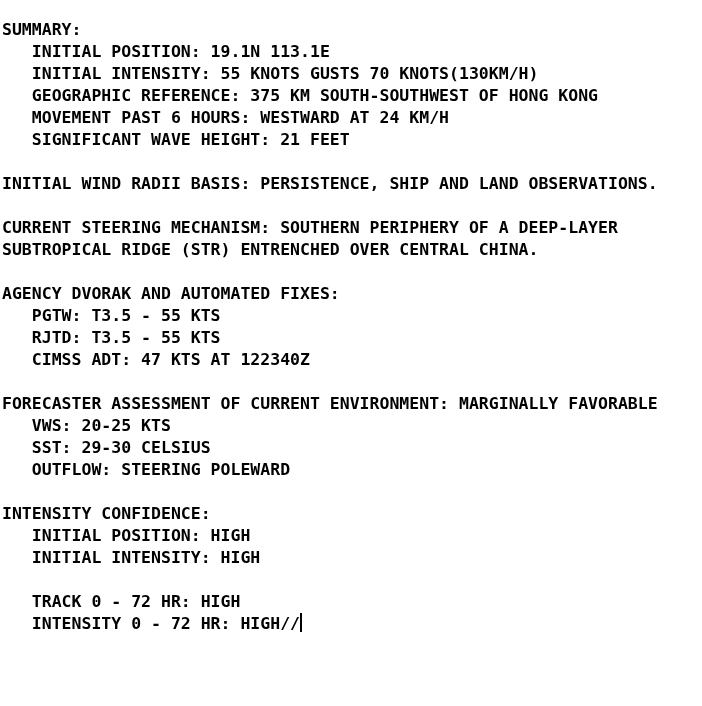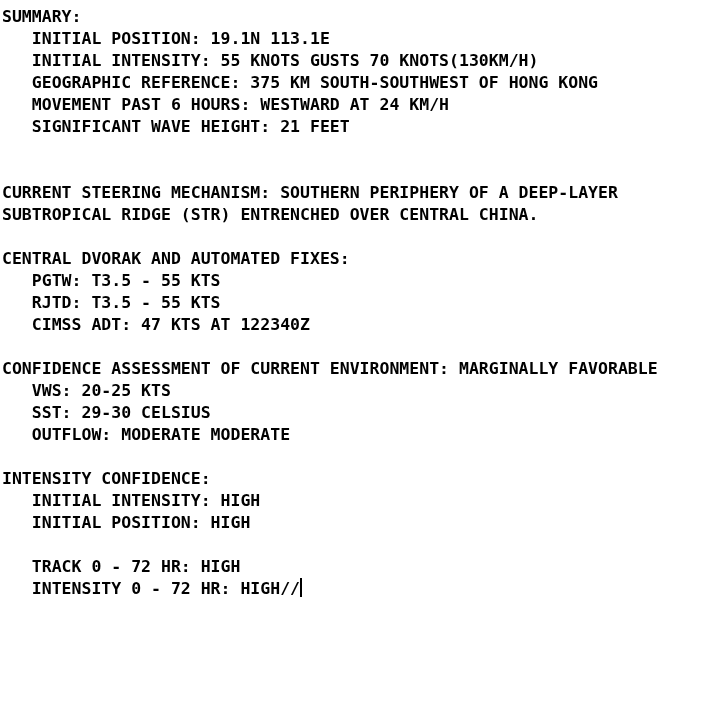--- a/index.html
+++ b/index.html
@@ -5,21 +5,21 @@
   * { margin: 0; padding: 0; box-sizing: border-box; }
   html, body {
     width: 702px;
     height: 706px;
     background: #ffffff;
     overflow: hidden;
   }
   .doc {
     width: 702px;
     height: 706px;
-    padding: 6px 0 0 2px;
+    padding: 19px 0 0 2px;
     font-family: "DejaVu Sans Mono", "Liberation Mono", monospace;
     font-weight: 700;
     font-size: 16.5px;
     color: #000000;
     cursor: text;
   }
   .line {
     height: 22px;
     line-height: 22px;
     white-space: pre;
@@ -37,33 +37,34 @@
 <body>
 
 <div class="doc">
   <div class="line">SUMMARY:</div>
   <div class="line">   INITIAL POSITION: 19.1N 113.1E</div>
   <div class="line">   INITIAL INTENSITY: 55 KNOTS GUSTS 70 KNOTS(130KM/H)</div>
   <div class="line">   GEOGRAPHIC REFERENCE: 375 KM SOUTH-SOUTHWEST OF HONG KONG</div>
   <div class="line">   MOVEMENT PAST 6 HOURS: WESTWARD AT 24 KM/H</div>
   <div class="line">   SIGNIFICANT WAVE HEIGHT: 21 FEET</div>
   <div class="line"></div>
+  <div class="line">INITIAL WIND RADII BASIS: PERSISTENCE, SHIP AND LAND OBSERVATIONS.</div>
   <div class="line"></div>
   <div class="line">CURRENT STEERING MECHANISM: SOUTHERN PERIPHERY OF A DEEP-LAYER</div>
   <div class="line">SUBTROPICAL RIDGE (STR) ENTRENCHED OVER CENTRAL CHINA.</div>
   <div class="line"></div>
-  <div class="line">CENTRAL DVORAK AND AUTOMATED FIXES:</div>
+  <div class="line">AGENCY DVORAK AND AUTOMATED FIXES:</div>
   <div class="line">   PGTW: T3.5 - 55 KTS</div>
   <div class="line">   RJTD: T3.5 - 55 KTS</div>
   <div class="line">   CIMSS ADT: 47 KTS AT 122340Z</div>
   <div class="line"></div>
-  <div class="line">CONFIDENCE ASSESSMENT OF CURRENT ENVIRONMENT: MARGINALLY FAVORABLE</div>
+  <div class="line">FORECASTER ASSESSMENT OF CURRENT ENVIRONMENT: MARGINALLY FAVORABLE</div>
   <div class="line">   VWS: 20-25 KTS</div>
   <div class="line">   SST: 29-30 CELSIUS</div>
-  <div class="line">   OUTFLOW: MODERATE MODERATE</div>
+  <div class="line">   OUTFLOW: STEERING POLEWARD</div>
   <div class="line"></div>
   <div class="line">INTENSITY CONFIDENCE:</div>
+  <div class="line">   INITIAL POSITION: HIGH</div>
   <div class="line">   INITIAL INTENSITY: HIGH</div>
-  <div class="line">   INITIAL POSITION: HIGH</div>
   <div class="line"></div>
   <div class="line">   TRACK 0 - 72 HR: HIGH</div>
   <div class="line"><span>   INTENSITY 0 - 72 HR: HIGH//</span><span class="caret"></span></div>
 </div>
 
 </body></html>

